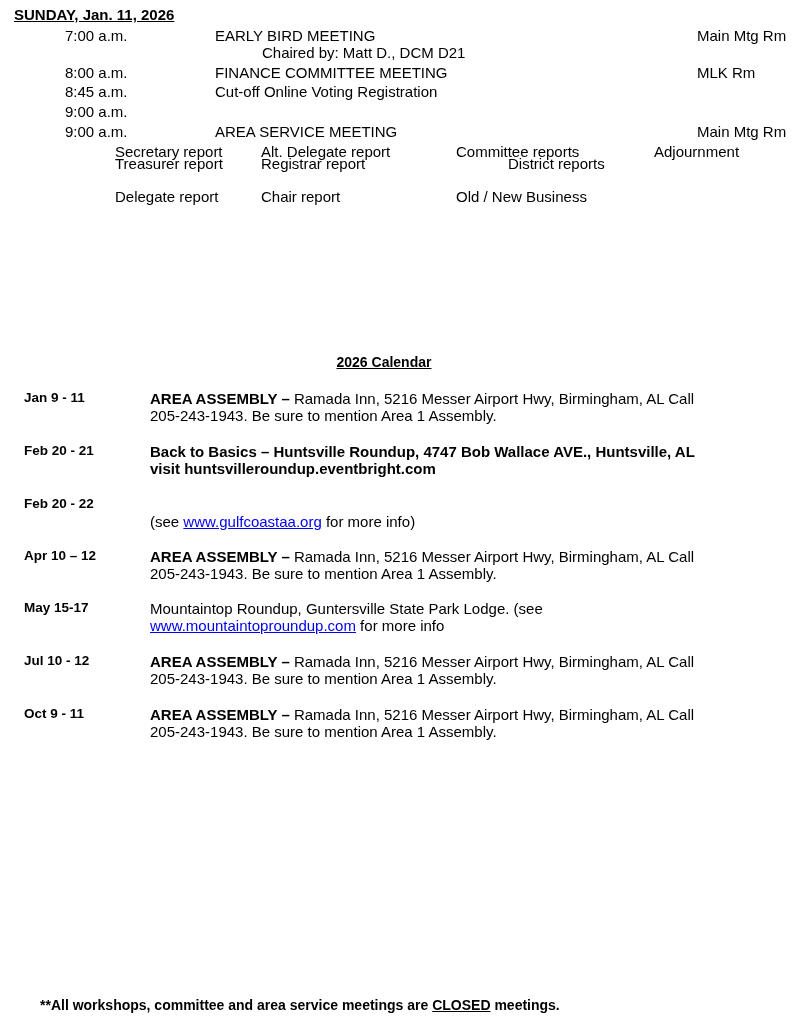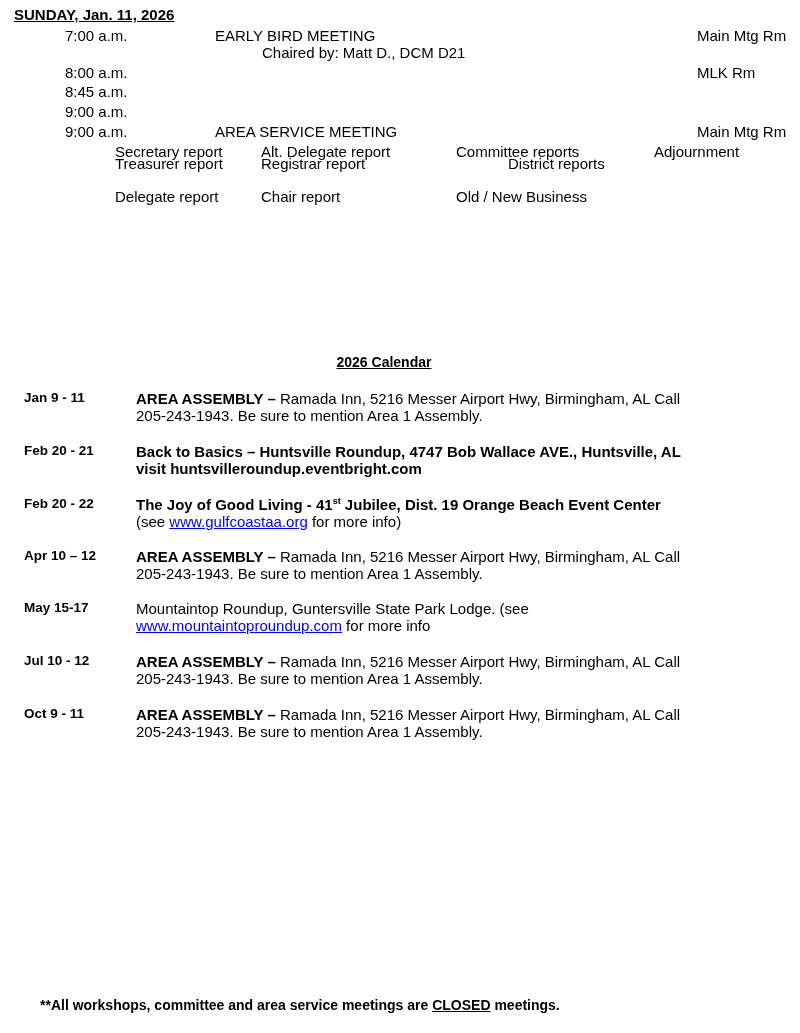--- a/index.html
+++ b/index.html
@@ -117,21 +117,21 @@
   .cal-date {
     position: absolute;
     left: 24px;
     top: 0;
     font-weight: bold;
     font-size: 13.5px;
     white-space: nowrap;
   }
   .cal-desc {
     position: absolute;
-    left: 136px;
+    left: 150px;
     top: 0;
     width: 560px;
     line-height: 17px;
     font-size: 15px;
   }
   .cal-desc .b { font-weight: bold; }
   .cal-desc sup {
     font-size: 9px;
     vertical-align: super;
     line-height: 0;
@@ -159,24 +159,26 @@
   <div id="schedule-date-heading">SUNDAY, Jan. 11, 2026</div>
 
   <div id="schedule-rows">
       <div class="sched-row" style="top: 27px;">
         <div class="sched-time">7:00 a.m.</div>
         <div class="sched-event">EARLY BIRD MEETING</div>
         <div class="sched-room">Main Mtg Rm</div>
       </div>
       <div class="sched-row" style="top: 64px;">
         <div class="sched-time">8:00 a.m.</div>
+        <div class="sched-event">FINANCE COMMITTEE MEETING</div>
         <div class="sched-room">MLK Rm</div>
       </div>
       <div class="sched-row" style="top: 83px; padding-left: 18px;">
         <div class="sched-time">8:45 a.m.</div>
+        <div class="sched-event">Cut-off Online Voting Registration</div>
       </div>
       <div class="sched-row" style="top: 103px;">
         <div class="sched-time">9:00 a.m.</div>
       </div>
       <div class="sched-row" style="top: 123px;">
         <div class="sched-time">9:00 a.m.</div>
         <div class="sched-event">AREA SERVICE MEETING</div>
         <div class="sched-room">Main Mtg Rm</div>
       </div>
     </div>
@@ -211,21 +213,21 @@
     <div class="cal-entry" style="top: 390px;">
       <div class="cal-date">Jan 9 - 11</div>
       <div class="cal-desc"><span class="b">AREA ASSEMBLY – </span><span>Ramada Inn, 5216 Messer Airport Hwy, Birmingham, AL Call 205-243-1943. Be sure to mention Area 1 Assembly.</span></div>
     </div>
     <div class="cal-entry" style="top: 443px;">
       <div class="cal-date">Feb 20 - 21</div>
       <div class="cal-desc"><span class="b">Back to Basics – Huntsville Roundup, 4747 Bob Wallace AVE., Huntsville, AL visit huntsvilleroundup.eventbright.com</span></div>
     </div>
     <div class="cal-entry" style="top: 496px;">
       <div class="cal-date">Feb 20 - 22</div>
-      <div class="cal-desc"><span class="b">The Joy of Good Living - 41<sup>st</sup> Jubilee, Dist. 19 Orange Beach Event Center</span><br><span>(see </span><a class="link" href="#">www.gulfcoastaa.org</a><span> for more info)</span></div>
+      <div class="cal-desc"><br><span>(see </span><a class="link" href="#">www.gulfcoastaa.org</a><span> for more info)</span></div>
     </div>
     <div class="cal-entry" style="top: 548px;">
       <div class="cal-date">Apr 10 – 12</div>
       <div class="cal-desc"><span class="b">AREA ASSEMBLY – </span><span>Ramada Inn, 5216 Messer Airport Hwy, Birmingham, AL Call 205-243-1943. Be sure to mention Area 1 Assembly.</span></div>
     </div>
     <div class="cal-entry" style="top: 600px;">
       <div class="cal-date">May 15-17</div>
       <div class="cal-desc"><span>Mountaintop Roundup, Guntersville State Park Lodge. (see </span><a class="link" href="#">www.mountaintoproundup.com</a><span> for more info</span></div>
     </div>
     <div class="cal-entry" style="top: 653px;">

